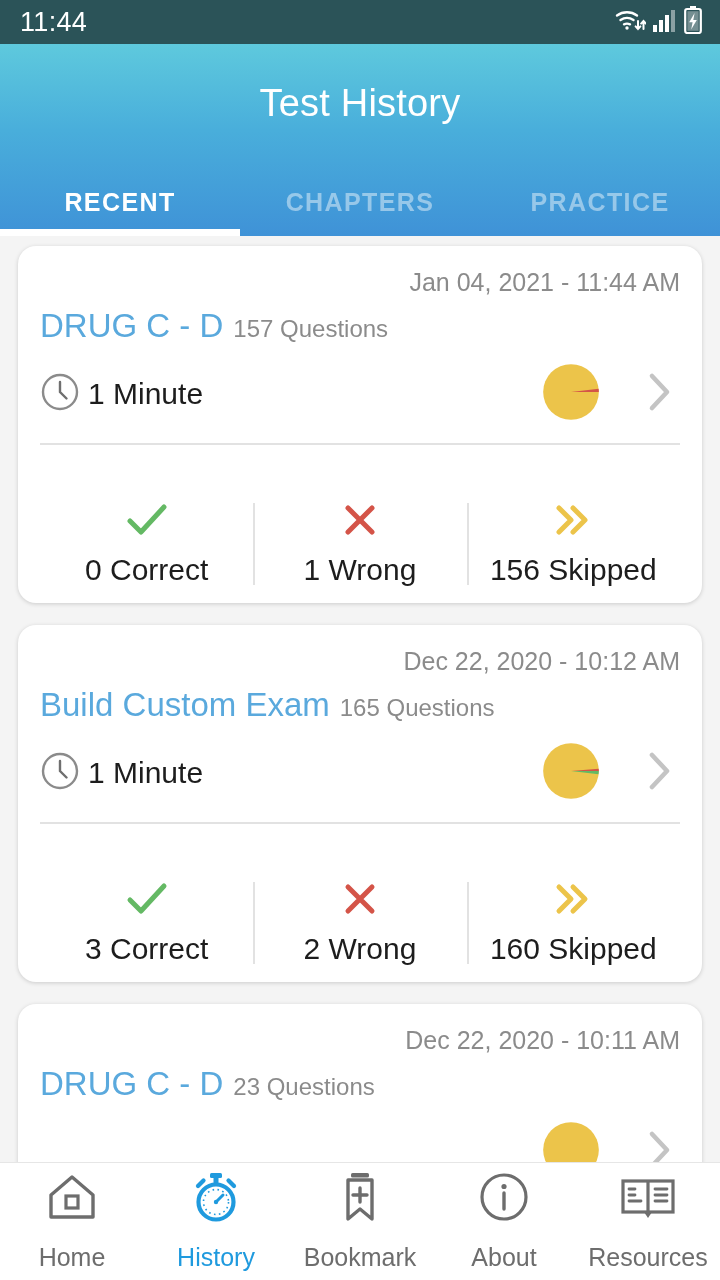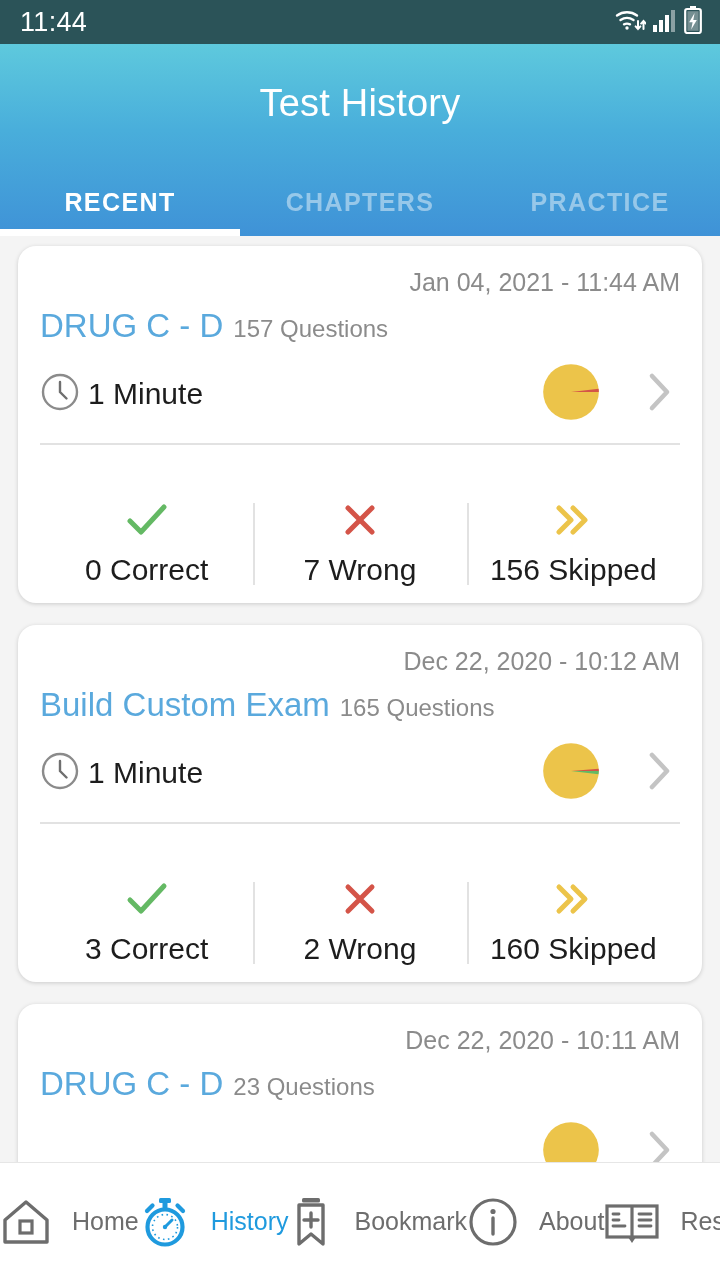--- a/index.html
+++ b/index.html
@@ -88,21 +88,21 @@
   
   .card.partial{ padding-bottom:12px; }
 
   
   .bottomnav{
     position:absolute; left:0; right:0; bottom:0; height:118px;
     background:#ffffff; border-top:1px solid #e6e6e6;
     display:flex; align-items:center;
   }
   .navitem{
-    flex:1; display:flex; flex-direction:row; align-items:center; justify-content:center;
+    flex:1; display:flex; flex-direction:column; align-items:center; justify-content:center;
     gap:20px; cursor:pointer;
   }
   .nav-label{ font-size:25px; color:#6d6d6d; white-space:nowrap; }
   .navitem.active .nav-label{ color:#1f9ade; }
   .nav-icon{ height:52px; display:flex; align-items:center; justify-content:center; }
 </style>
 </head>
 <body>
 
 <div class="screen">
@@ -194,21 +194,21 @@
             </svg>
           </span>
           <span class="stat-label">0 Correct</span>
         </div>
         <div class="stat">
           <span class="stat-icon">
             <svg width="36" height="36" viewBox="0 0 36 36">
               <path d="M6 6 L30 30 M30 6 L6 30" fill="none" stroke="#d45448" stroke-width="5" stroke-linecap="round"></path>
             </svg>
           </span>
-          <span class="stat-label">7 Wrong</span>
+          <span class="stat-label">1 Wrong</span>
         </div>
         <div class="stat">
           <span class="stat-icon">
             <svg width="44" height="36" viewBox="0 0 44 36">
               <path d="M8 6 L20 18 L8 30 M22 6 L34 18 L22 30" fill="none" stroke="#ecc44a" stroke-width="5" stroke-linecap="round" stroke-linejoin="round"></path>
             </svg>
           </span>
           <span class="stat-label">156 Skipped</span>
         </div>
       </div>

